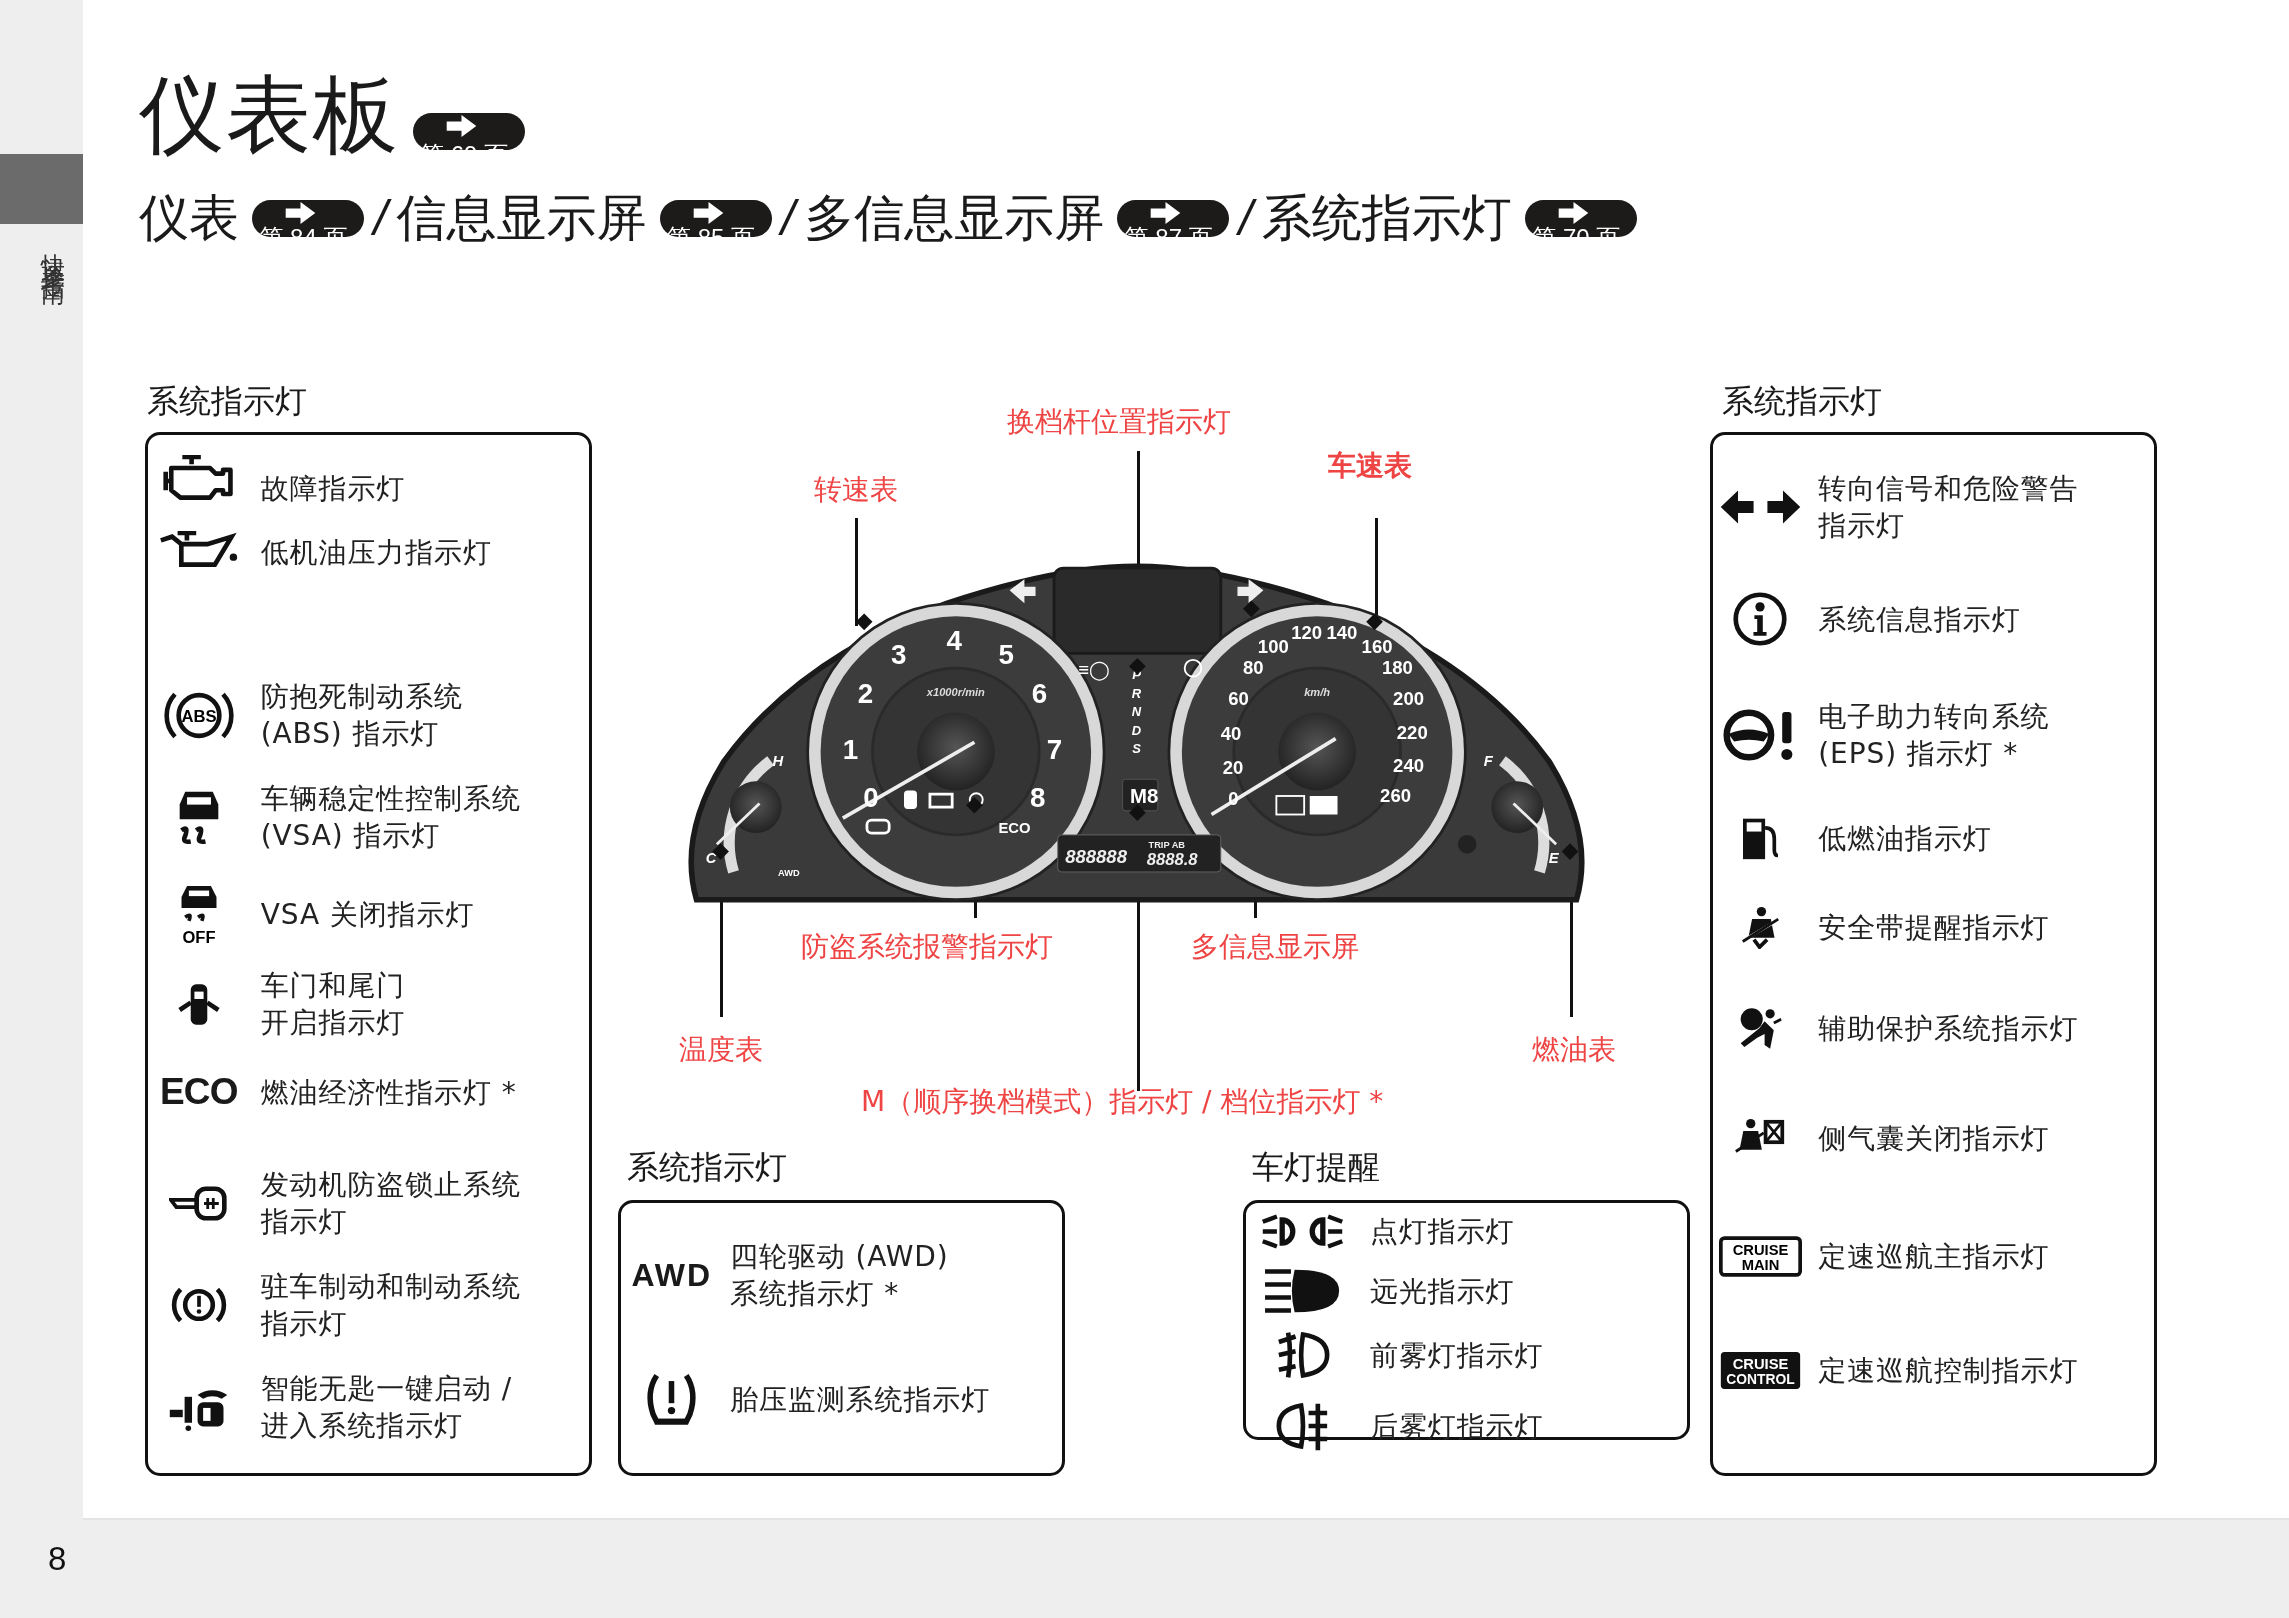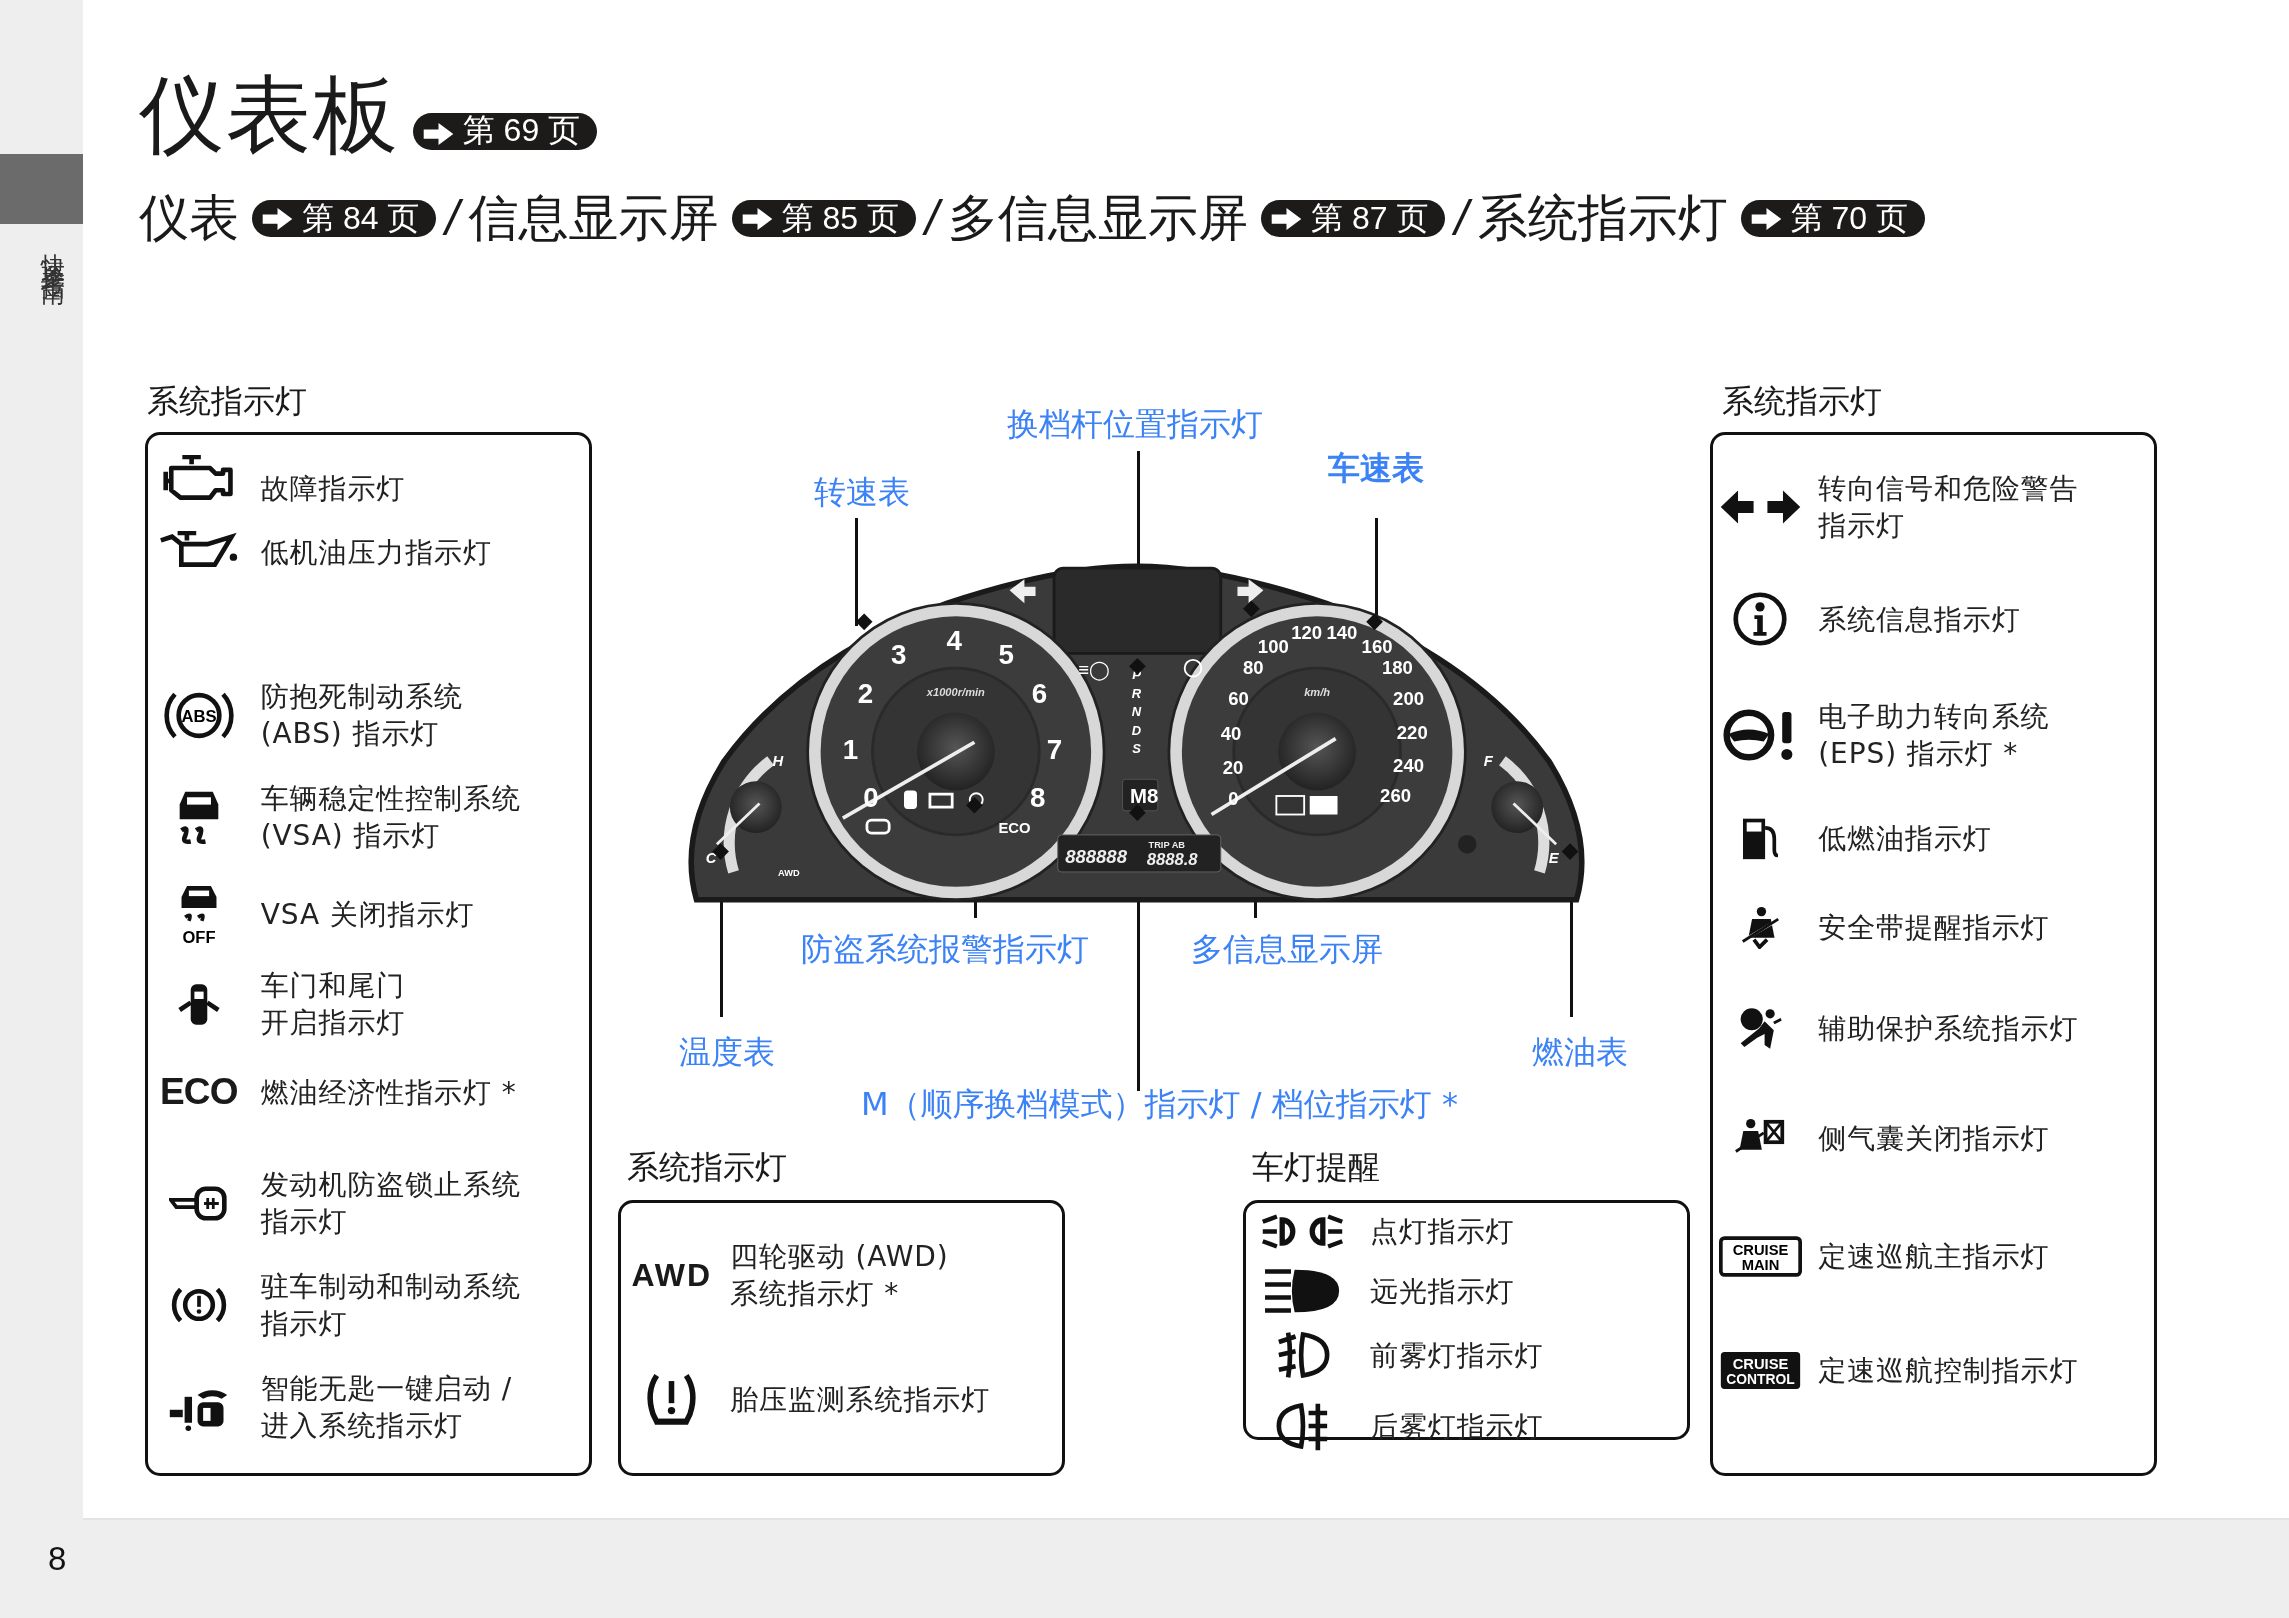--- a/index.html
+++ b/index.html
@@ -12,36 +12,36 @@
   .side-tab-label { position: absolute; left: 32px; top: 234px; width: 37px; writing-mode: vertical-rl; font-size: 24px; color: #333; letter-spacing: 5.6px; }
   .bottom-band { position: absolute; left: 83px; top: 1518px; width: 2206px; height: 101px; background: #eeeeee; border-top: 2.8px solid #e4e4e4; }
   .page-number { position: absolute; left: 48px; top: 1540px; font-size: 33px; font-family: "Liberation Sans", sans-serif; color: #111; }
 
   
   .title-row { position: absolute; left: 139px; top: 72px; display: flex; align-items: flex-end; }
   .title-main { font-size: 85px; font-weight: 500; line-height: 1; letter-spacing: 1.9px; text-align: right; }
   .subtitle-row { position: absolute; left: 139px; top: 193px; display: flex; align-items: center; font-size: 50px; line-height: 1; }
   .subtitle-row .sep { margin: 0 9.3px; font-family: "Liberation Sans", sans-serif; font-style: italic; }
 
-  .ref-pill { display: inline-flex; align-items: center; background: #1d1a1a; color: #fff; border-radius: 20.4px; height: 37px; padding: 0 16.7px 0 7.4px; font-size: 32px; margin-left: 13px; font-family: "Liberation Sans", sans-serif; }
+  .ref-pill { display: inline-flex; align-items: center; background: #1d1a1a; color: #fff; border-radius: 20.4px; height: 37px; padding: 0 16.7px 0 7.4px; font-size: 24px; margin-left: 13px; font-family: "Liberation Sans", sans-serif; flex-direction: column; }
   .ref-pill.big { margin-bottom: 7.4px; }
   .ref-pill .arrow { display: inline-block; width: 37px; height: 26px; margin-right: 5.6px; position: relative; }
   .ref-pill .arrow svg { width: 37px; height: 26px; }
 
   
   .sec-head { position: absolute; font-size: 32px; }
 
   
   .panel { position: absolute; border: 3.7px solid #111; border-radius: 15px; background: #fff; }
   .item { position: absolute; display: flex; align-items: center; }
   .item .ico { width: 83px; display: flex; justify-content: center; align-items: center; }
   .item .txt { font-size: 28px; line-height: 37px; color: #222; letter-spacing: 0.9px; }
 
   
-  .callout { position: absolute; font-size: 32px; color: #3b82f6; white-space: nowrap; }
+  .callout { position: absolute; font-size: 28px; color: #ef4444; white-space: nowrap; }
   .cline { position: absolute; background: #111; width: 2.8px; }
 
   .dash-wrap { position: absolute; left: 668px; top: 557px; width: 937px; height: 352px; }
 </style>
 </head>
 <body>
 
 <div class="side-strip"></div>
 <div class="side-tab-dark"></div>
 <div class="side-tab-label">快速参考指南</div>

